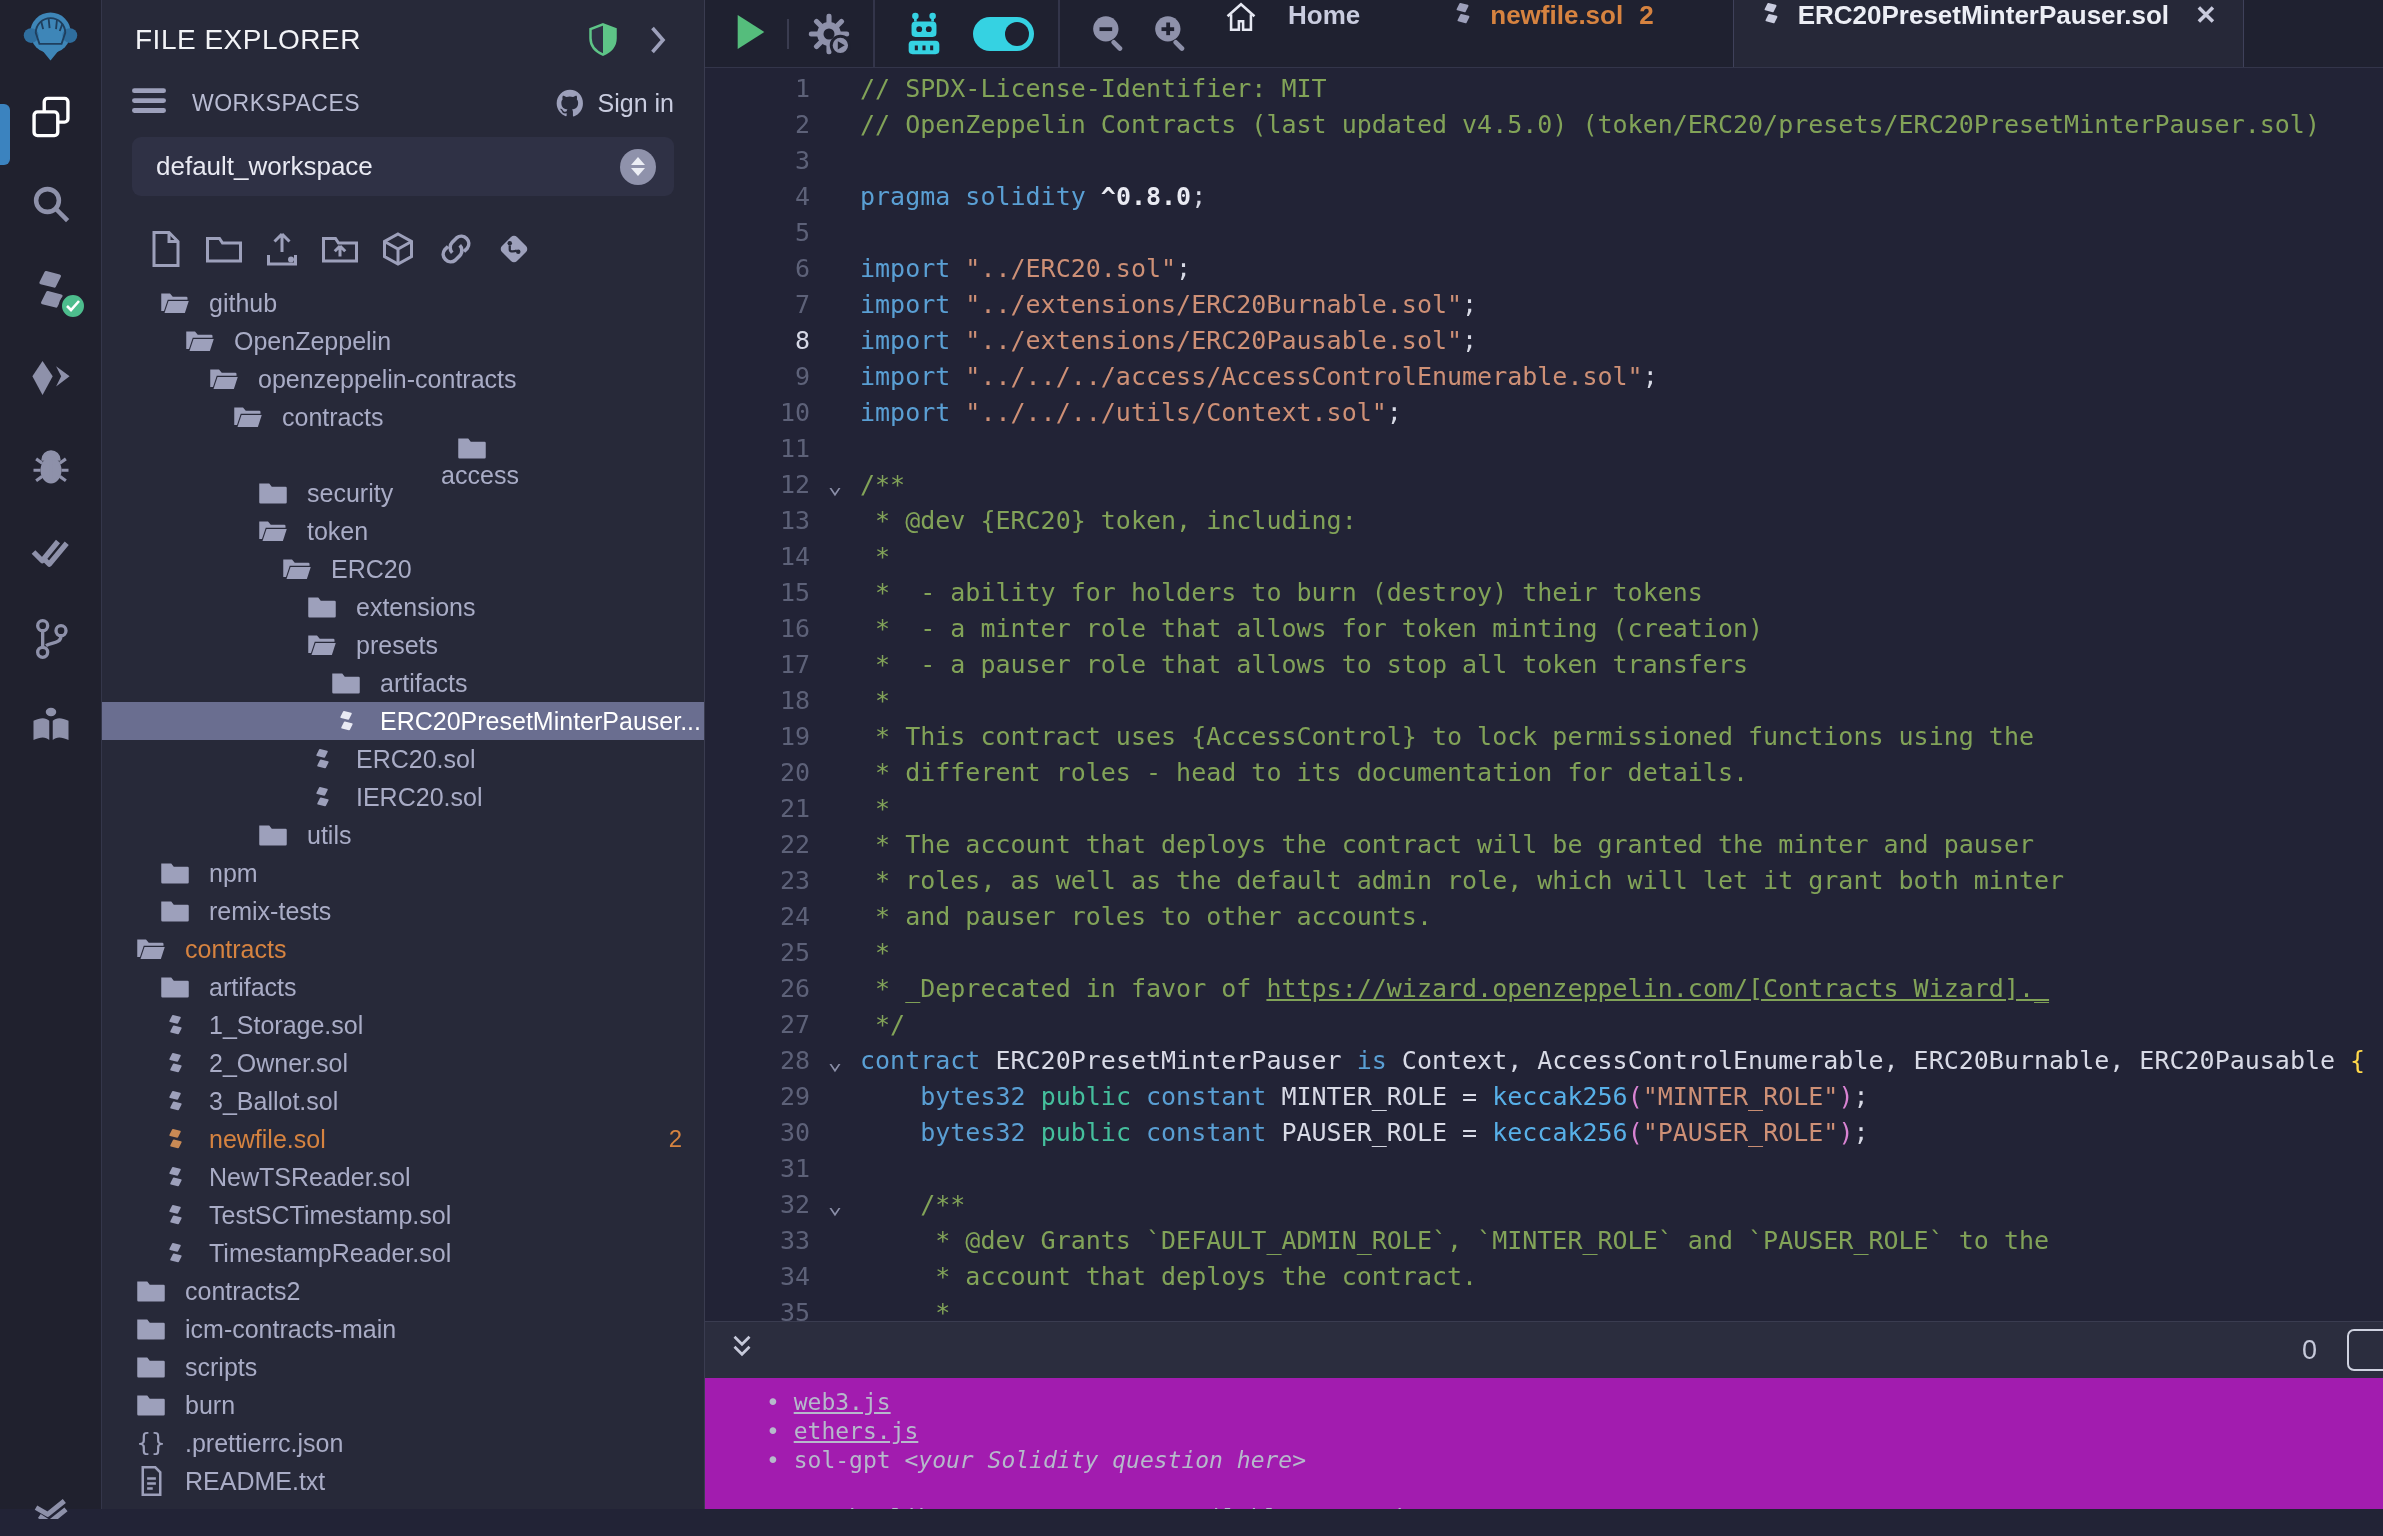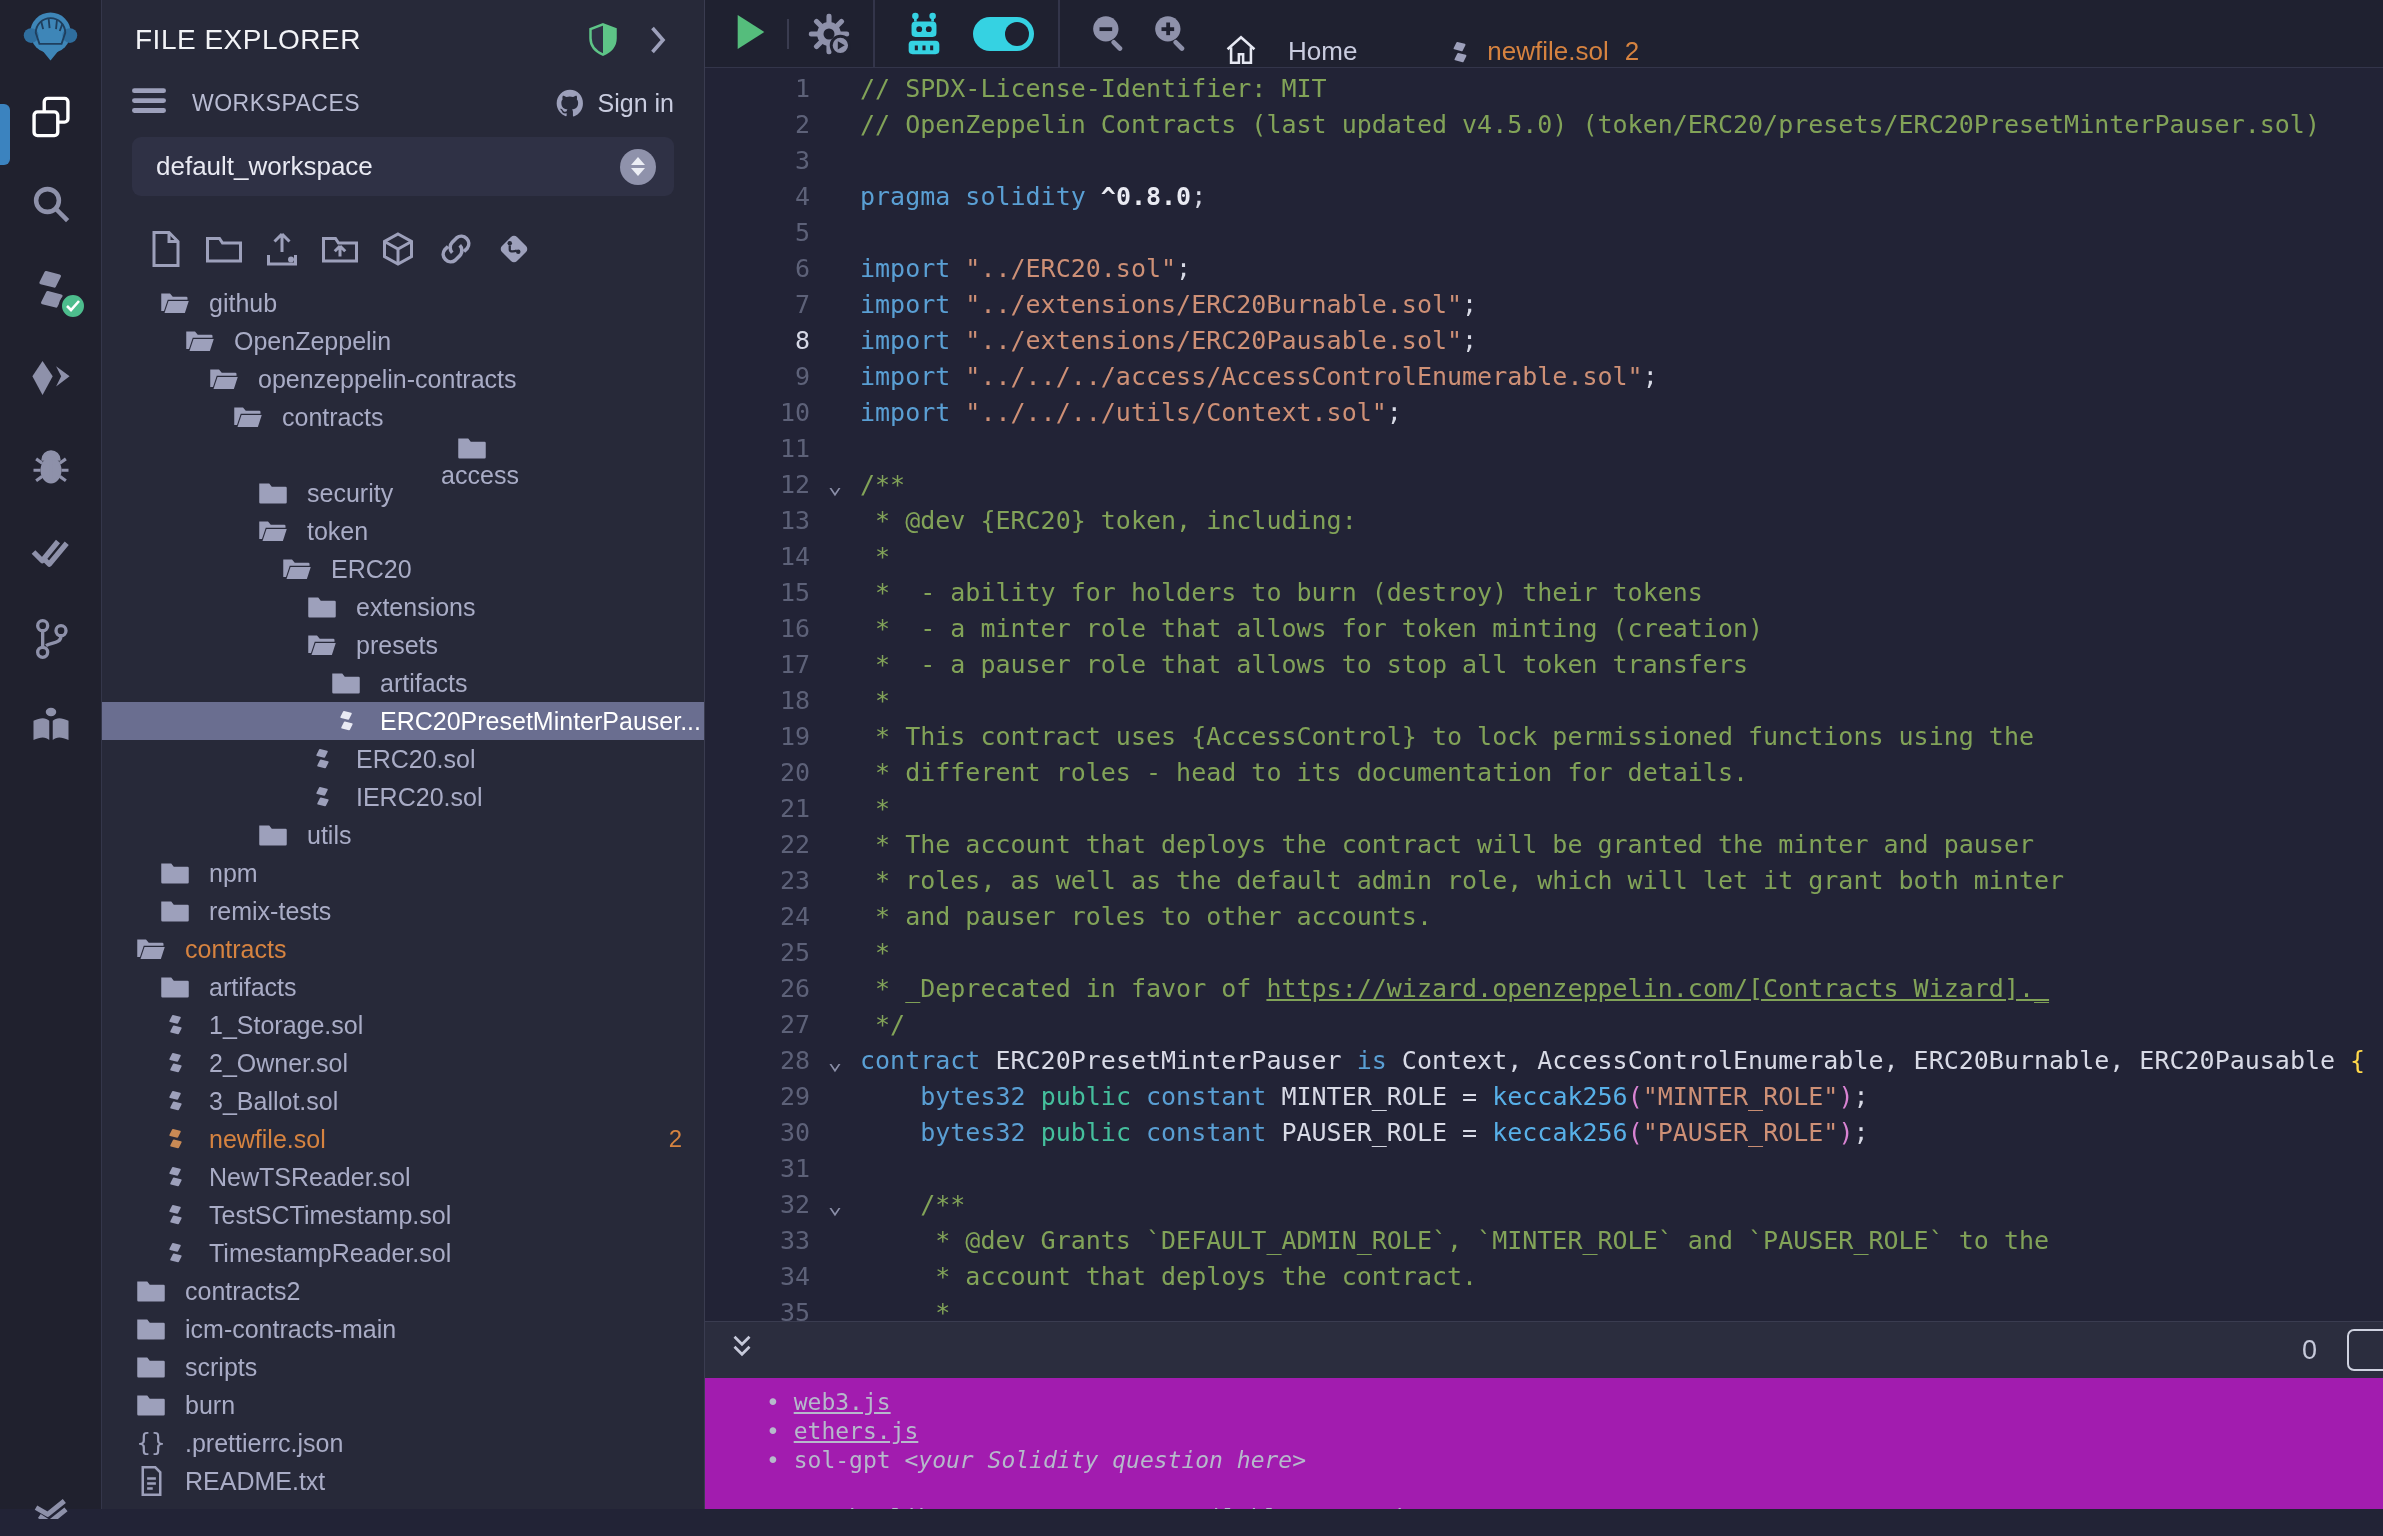--- a/index.html
+++ b/index.html
@@ -52,21 +52,21 @@
   
   .main { flex:1; display:flex; flex-direction:column; min-width:0; }
   .topbar { height:68px; background:#1f2130; border-bottom:1px solid #33354a;
     display:flex; align-items:stretch; flex-shrink:0; }
   .tb-group { display:flex; align-items:center; }
   .vdiv-sm { width:2px; height:30px; background:#3a3c50; margin:auto 18px; }
   .vdiv { width:2px; background:#33354a; }
   .toggle { width:61px; height:34px; border-radius:17px; background:#35d2e2; position:relative; margin-left:26px; }
   .toggle .knob { position:absolute; right:5px; top:5px; width:24px; height:24px; border-radius:50%; background:#1f2130; }
   .home-lbl { font-size:26px; color:#c9ccdf; margin-left:14px; }
-  .tab { display:flex; align-items:flex-end; font-size:26px; height:100%; padding:0 26px; }
+  .tab { display:flex; align-items:flex-start; font-size:26px; height:100%; padding:0 26px;font-weight:bold; }
   .tab .ticn { margin-right:16px; display:flex; }
   .tab-dirty { color:#d68340; }
   .tab-dirty .cnt { margin-left:16px; }
   .tab-active { background:#262838; border-left:1px solid #3f415a; border-right:1px solid #3f415a;
     color:#eceef5; margin-left:53px; }
   .tab-active .close { margin-left:26px; color:#c8cadd; font-size:26px; }
 
   
   .code { flex:1; background:#222336; overflow:hidden; font-family:"DejaVu Sans Mono", monospace;
     font-size:25px; padding-top:3px; }
@@ -612,20 +612,30 @@
       </div>
       <div class="tab tab-dirty" style="margin-left:40px;">
         <span class="ticn">
           <svg width="22" height="28" viewBox="0 0 24 26" fill="#9da0bb" stroke="#9da0bb" stroke-width="2" stroke-linejoin="round">
             <polygon points="9,2 17,4 14,10 6,8"></polygon>
               <polygon points="10,14 18,16 15,22 7,20"></polygon>
           </svg>
         </span>
         <span>newfile.sol</span>
         <span class="cnt">2</span>
+      </div>
+      <div class="tab tab-active">
+        <span class="ticn">
+          <svg width="22" height="28" viewBox="0 0 24 26" fill="#c9ccdf" stroke="#c9ccdf" stroke-width="2" stroke-linejoin="round">
+            <polygon points="9,2 17,4 14,10 6,8"></polygon>
+              <polygon points="10,14 18,16 15,22 7,20"></polygon>
+          </svg>
+        </span>
+        <span>ERC20PresetMinterPauser.sol</span>
+        <span class="close">✕</span>
       </div>
     </div>
 
     <div class="code" id="code">
         <div class="code-line"><span class="ln">1</span><span class="fold"></span><span class="src"><span class="cm">// SPDX-License-Identifier: MIT</span></span></div>
         <div class="code-line"><span class="ln">2</span><span class="fold"></span><span class="src"><span class="cm">// OpenZeppelin Contracts (last updated v4.5.0) (token/ERC20/presets/ERC20PresetMinterPauser.sol)</span></span></div>
         <div class="code-line"><span class="ln">3</span><span class="fold"></span><span class="src"></span></div>
         <div class="code-line"><span class="ln">4</span><span class="fold"></span><span class="src"><span class="kw">pragma solidity </span><span class="wb">^0.8.0</span><span class="fg">;</span></span></div>
         <div class="code-line"><span class="ln">5</span><span class="fold"></span><span class="src"></span></div>
         <div class="code-line"><span class="ln">6</span><span class="fold"></span><span class="src"><span class="kw">import </span><span class="str">"../ERC20.sol"</span><span class="fg">;</span></span></div>

